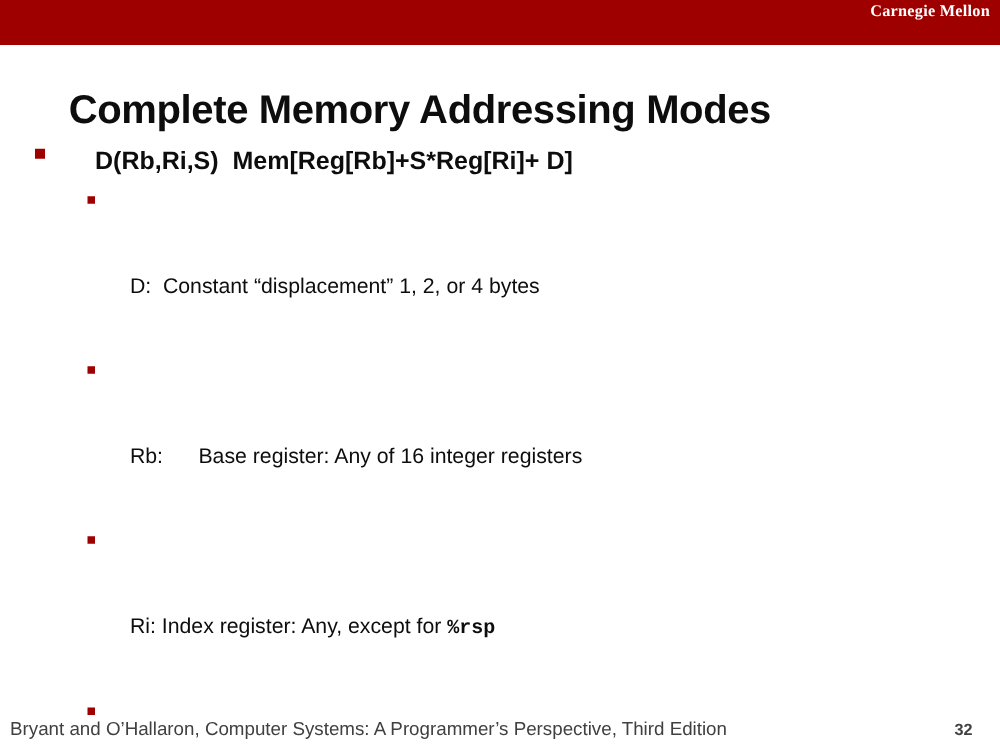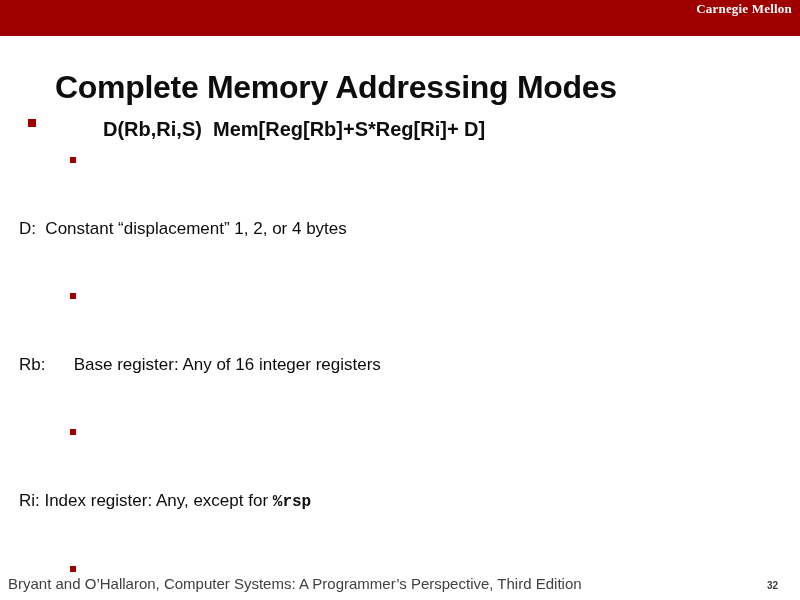--- a/index.html
+++ b/index.html
@@ -69,30 +69,31 @@
   .l1 .sq {
     position: absolute;
     left: 28px;
     top: 9px;
     width: 8px;
     height: 8px;
     background: #9e0000;
   }
 
   .formula {
-    padding-left: 103px;
+    padding-left: 76px;
     font-size: 20px;
     font-weight: bold;
     color: #0d0d0d;
     line-height: 30px;
     white-space: pre;
   }
 
   .l2 {
     position: relative;
+    padding-left: 85px;
     font-size: 17px;
     color: #0d0d0d;
     line-height: 34px;
     white-space: pre;
   }
   .l2 .sq {
     position: absolute;
     left: 70px;
     top: 13px;
     width: 6px;
@@ -111,21 +112,21 @@
     left: 8px;
     bottom: 8px;
     font-size: 15px;
     color: #404040;
     white-space: nowrap;
   }
   .footer-page {
     position: absolute;
     right: 22px;
     bottom: 9px;
-    font-size: 10px;
+    font-size: 13px;
     font-weight: bold;
     color: #404040;
   }
 </style>
 </head>
 <body>
 
 <div class="header-band" style="background: rgb(158, 0, 0);">
   <span class="header-brand">Carnegie Mellon</span>
 </div>

